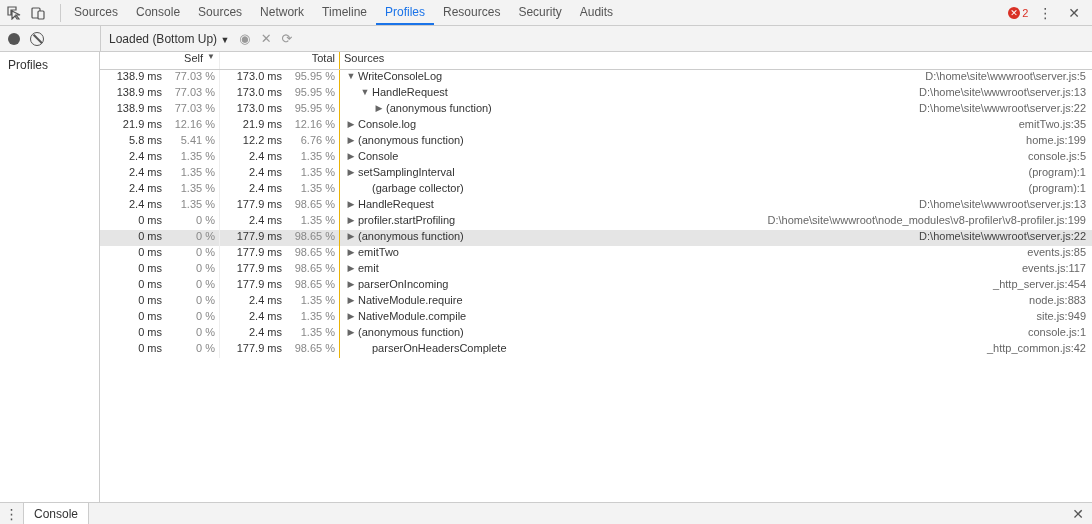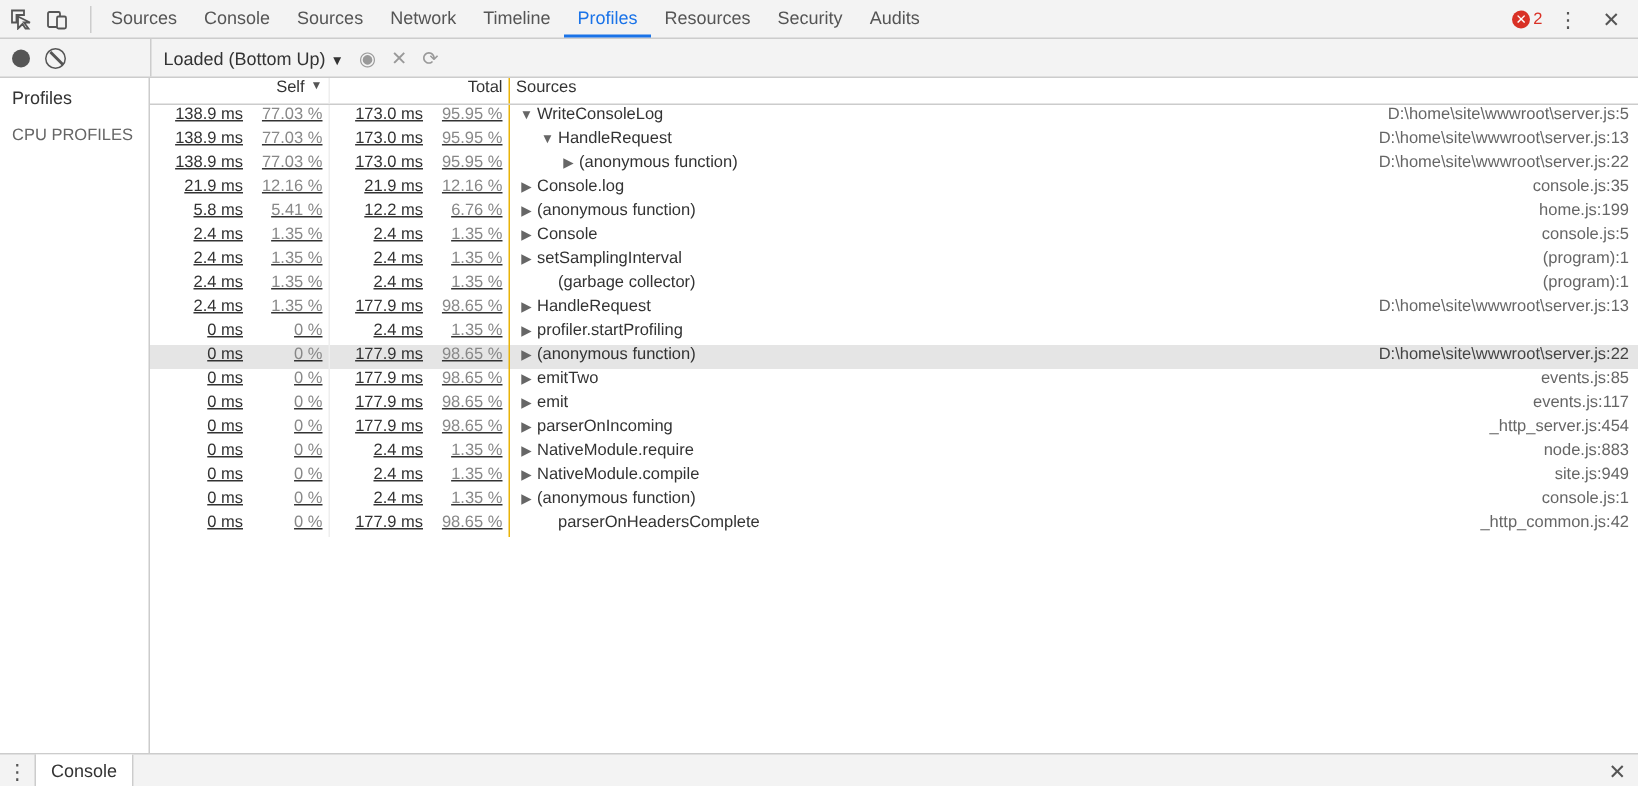--- a/index.html
+++ b/index.html
@@ -49,21 +49,21 @@
   .ghead { height:18px; border-bottom:1px solid #ccc; background:#fff; font-size:11px; color:#333; }
   .gcell { display:flex; align-items:flex-start; overflow:hidden; white-space:nowrap; }
   .c-self { width:120px; justify-content:flex-end; padding-right:4px; border-right:1px solid #eee;}
   .c-total{ width:120px; justify-content:flex-end; padding-right:4px; border-right:1px solid #eab308;}
   .c-func { flex:1; padding-left:4px; }
   .ghead .c-self, .ghead .c-total { justify-content:flex-end; gap:4px; }
   .sort-tri { font-size:8px; color:#555;}
   .gbody { flex:1; overflow:auto; }
   .grow { height:16px; font-size:11px; }
   .grow.sel { background:#e5e5e5; }
-  .numpair { display:flex; gap:8px; justify-content:flex-end; width:100%;text-decoration:underline; }
+  .numpair { display:flex; gap:8px; justify-content:flex-end; width:100%; }
   .num-ms { min-width:55px; text-align:right; color:#333;}
   .num-pct{ min-width:45px; text-align:right; color:#888;}
   .fcell { display:flex; justify-content:space-between; width:100%; }
   .fname { display:flex; align-items:center; gap:2px; }
   .indent { display:inline-block; }
   .disclose { width:10px; display:inline-flex; justify-content:center; color:#666; font-size:9px;}
   .loc { color:#666; text-align:right; padding-right:6px; cursor:pointer;}
   .grow.sel .loc { color:#444; }
 
   
@@ -121,21 +121,20 @@
     <span class="sb-label"><span>Loaded (Bottom Up)</span> <span class="tri-down">▼</span></span>
     <span class="eye">◉</span>
     <span class="sb-x">✕</span>
     <span class="reload">⟳</span>
   </div>
 </div>
 
 <div class="main">
   <div class="sidebar">
     <div class="side-sec-title">Profiles</div>
-    <div class="side-subtitle">CPU PROFILES</div>
   </div>
 
   <div class="grid">
     <div class="ghead">
       <div class="gcell c-self">
             <span>Self</span>
             <span class="sort-tri">▼</span>
           </div>
       <div class="gcell c-total">
             <span>Total</span>
@@ -230,21 +229,21 @@
                 <span class="num-pct">12.16 %</span>
               </div>
             </div>
             <div class="gcell c-func">
               <div class="fcell">
                 <span class="fname">
                   <span class="indent" style="width:0px"></span>
                   <span class="disclose">▶</span>
                   <span>Console.log</span>
                 </span>
-                <span class="loc">console.js:35</span>
+                <span class="loc">emitTwo.js:35</span>
               </div>
             </div>
           </div>
           <div class="grow">
             <div class="gcell c-self">
               <div class="numpair">
                 <span class="num-ms">5.8 ms</span>
                 <span class="num-pct">5.41 %</span>
               </div>
             </div>
@@ -374,20 +373,21 @@
                 <span class="num-pct">1.35 %</span>
               </div>
             </div>
             <div class="gcell c-func">
               <div class="fcell">
                 <span class="fname">
                   <span class="indent" style="width:0px"></span>
                   <span class="disclose">▶</span>
                   <span>profiler.startProfiling</span>
                 </span>
+                <span class="loc">D:\home\site\wwwroot\node_modules\v8-profiler\v8-profiler.js:199</span>
               </div>
             </div>
           </div>
           <div class="grow sel">
             <div class="gcell c-self">
               <div class="numpair">
                 <span class="num-ms">0 ms</span>
                 <span class="num-pct">0 %</span>
               </div>
             </div>

